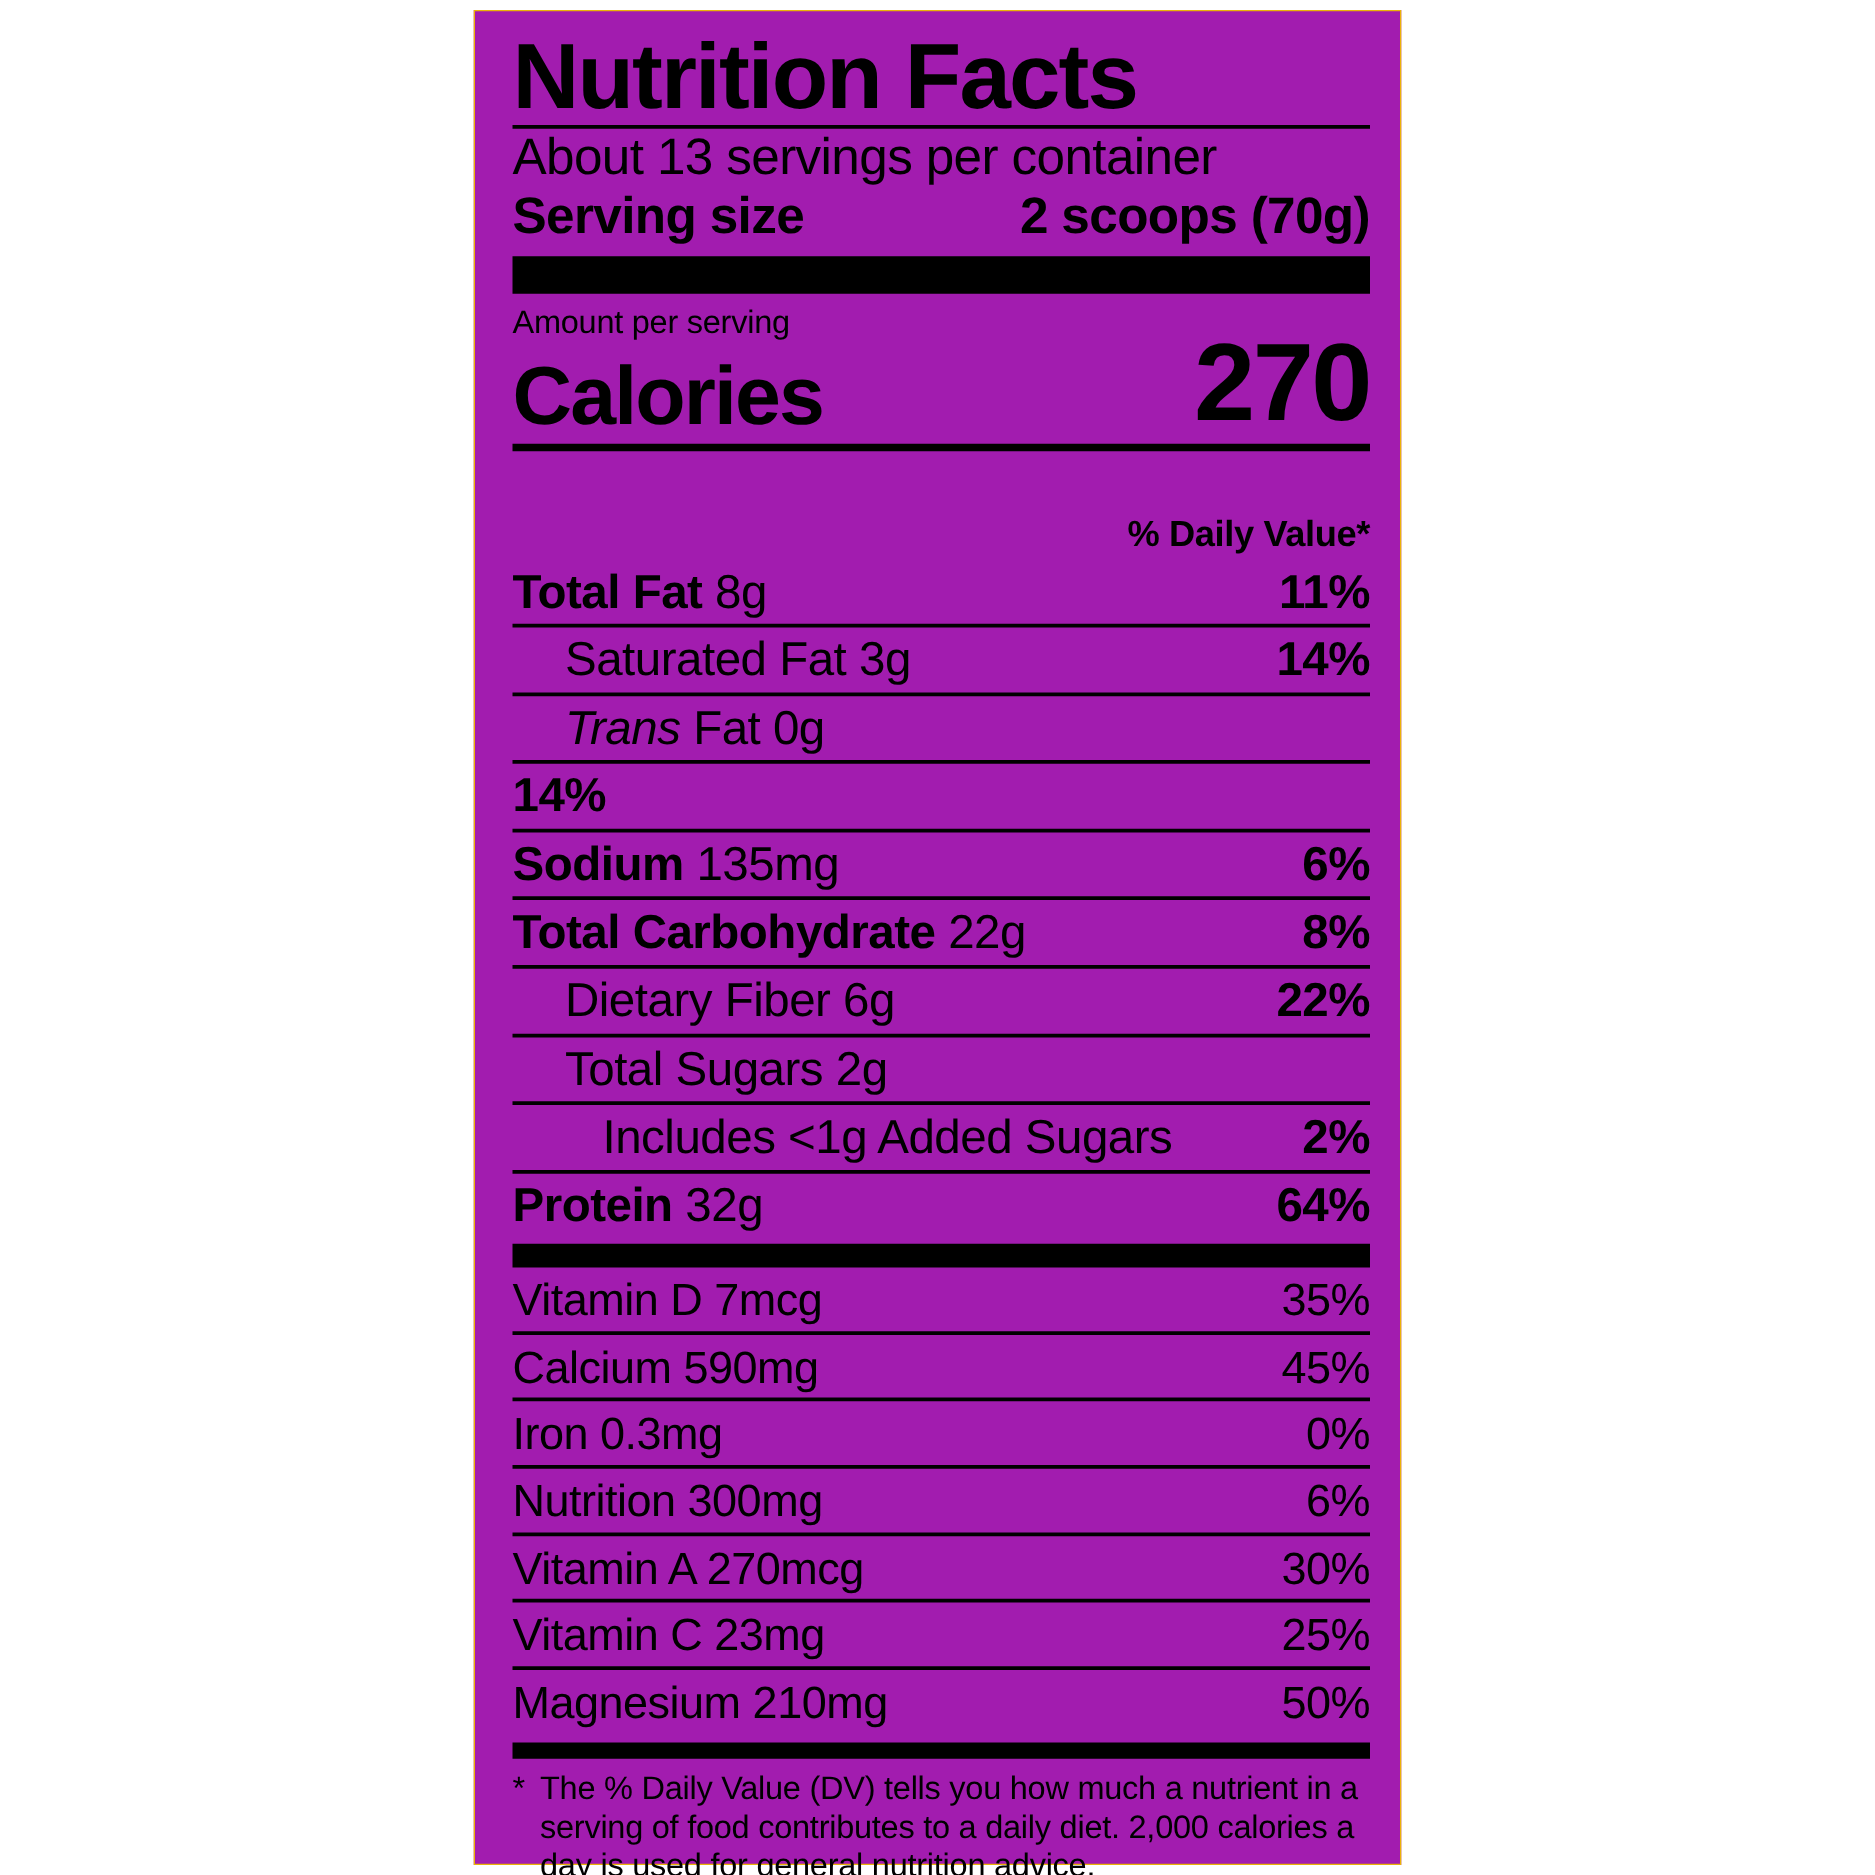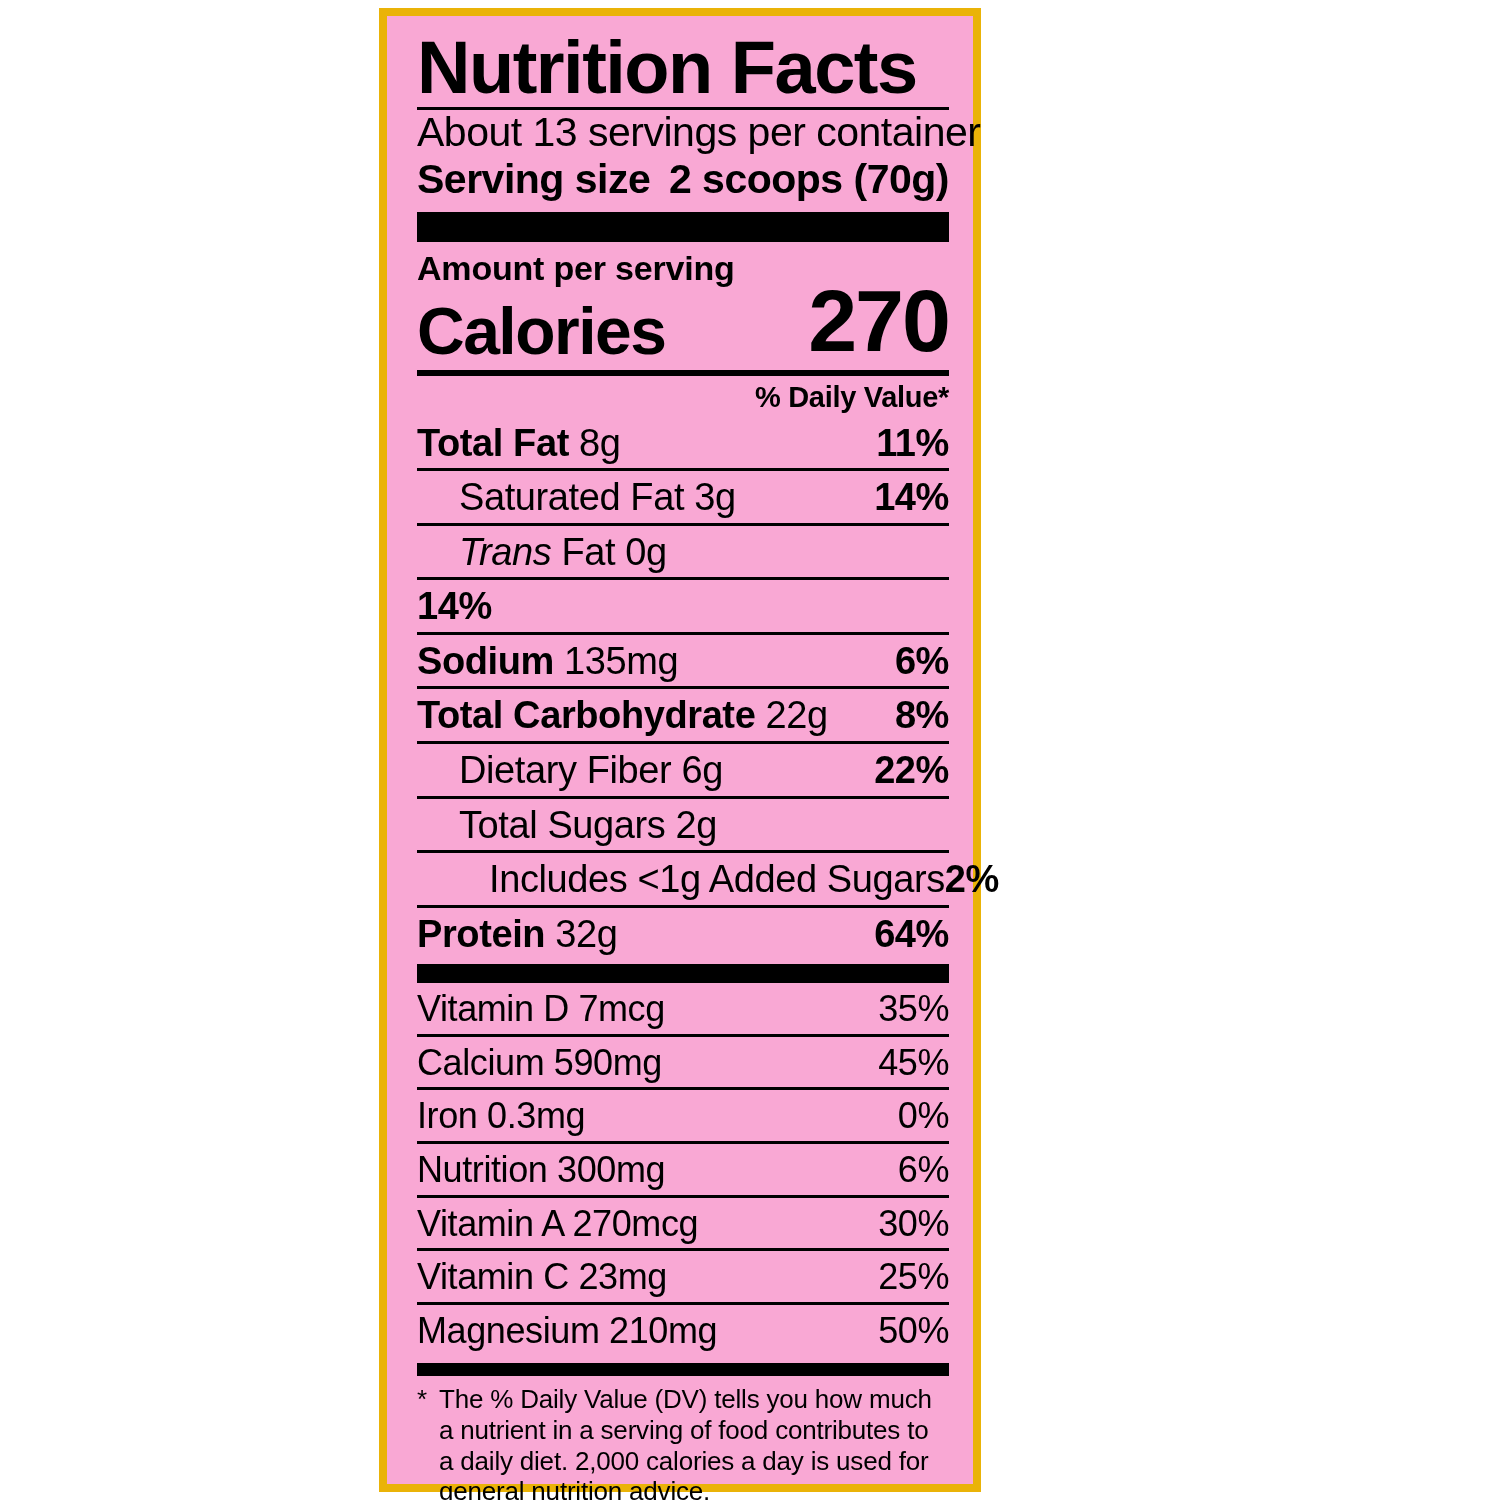--- a/index.html
+++ b/index.html
@@ -12,25 +12,25 @@
     height: 1500px;
     font-family: "Liberation Sans", sans-serif;
     color: #000000;
     -webkit-font-smoothing: antialiased;
   }
 
   .panel {
     position: absolute;
     left: 379px;
     top: 8px;
-    width: 602px;
+    width: 742px;
     height: 1484px;
-    border: 8px solid #eab308;
+    border: 1px solid #eab308;
     box-sizing: border-box;
-    background: #f9a8d4;
+    background: #a21caf;
   }
 
   .inner {
     position: absolute;
     left: 30px;
     top: 8px;
     right: 24px;
     box-sizing: border-box;
   }
 
@@ -61,22 +61,22 @@
     font-size: 41px;
     font-weight: bold;
     letter-spacing: -0.5px;
     line-height: 1.15;
     white-space: nowrap;
     padding-bottom: 2px;
   }
 
   
   .amount-per {
-    font-size: 34px;
-    font-weight: bold;
+    font-size: 26px;
+    font-weight: normal;
     margin-top: 7px;
     letter-spacing: -0.2px;
   }
   .calories-row {
     display: flex;
     justify-content: space-between;
     align-items: flex-end;
     margin-top: -10px;
   }
   .calories-label {
@@ -92,20 +92,21 @@
     line-height: 0.98;
   }
 
   
   .dv-header {
     text-align: right;
     font-size: 29px;
     font-weight: bold;
     padding: 5px 0 3px 0;
     letter-spacing: -0.3px;
+    margin-top: 46px;
   }
 
   
   .row {
     display: flex;
     justify-content: space-between;
     align-items: center;
     font-size: 38px;
     letter-spacing: -0.4px;
     padding: 5px 0 4px 0;

